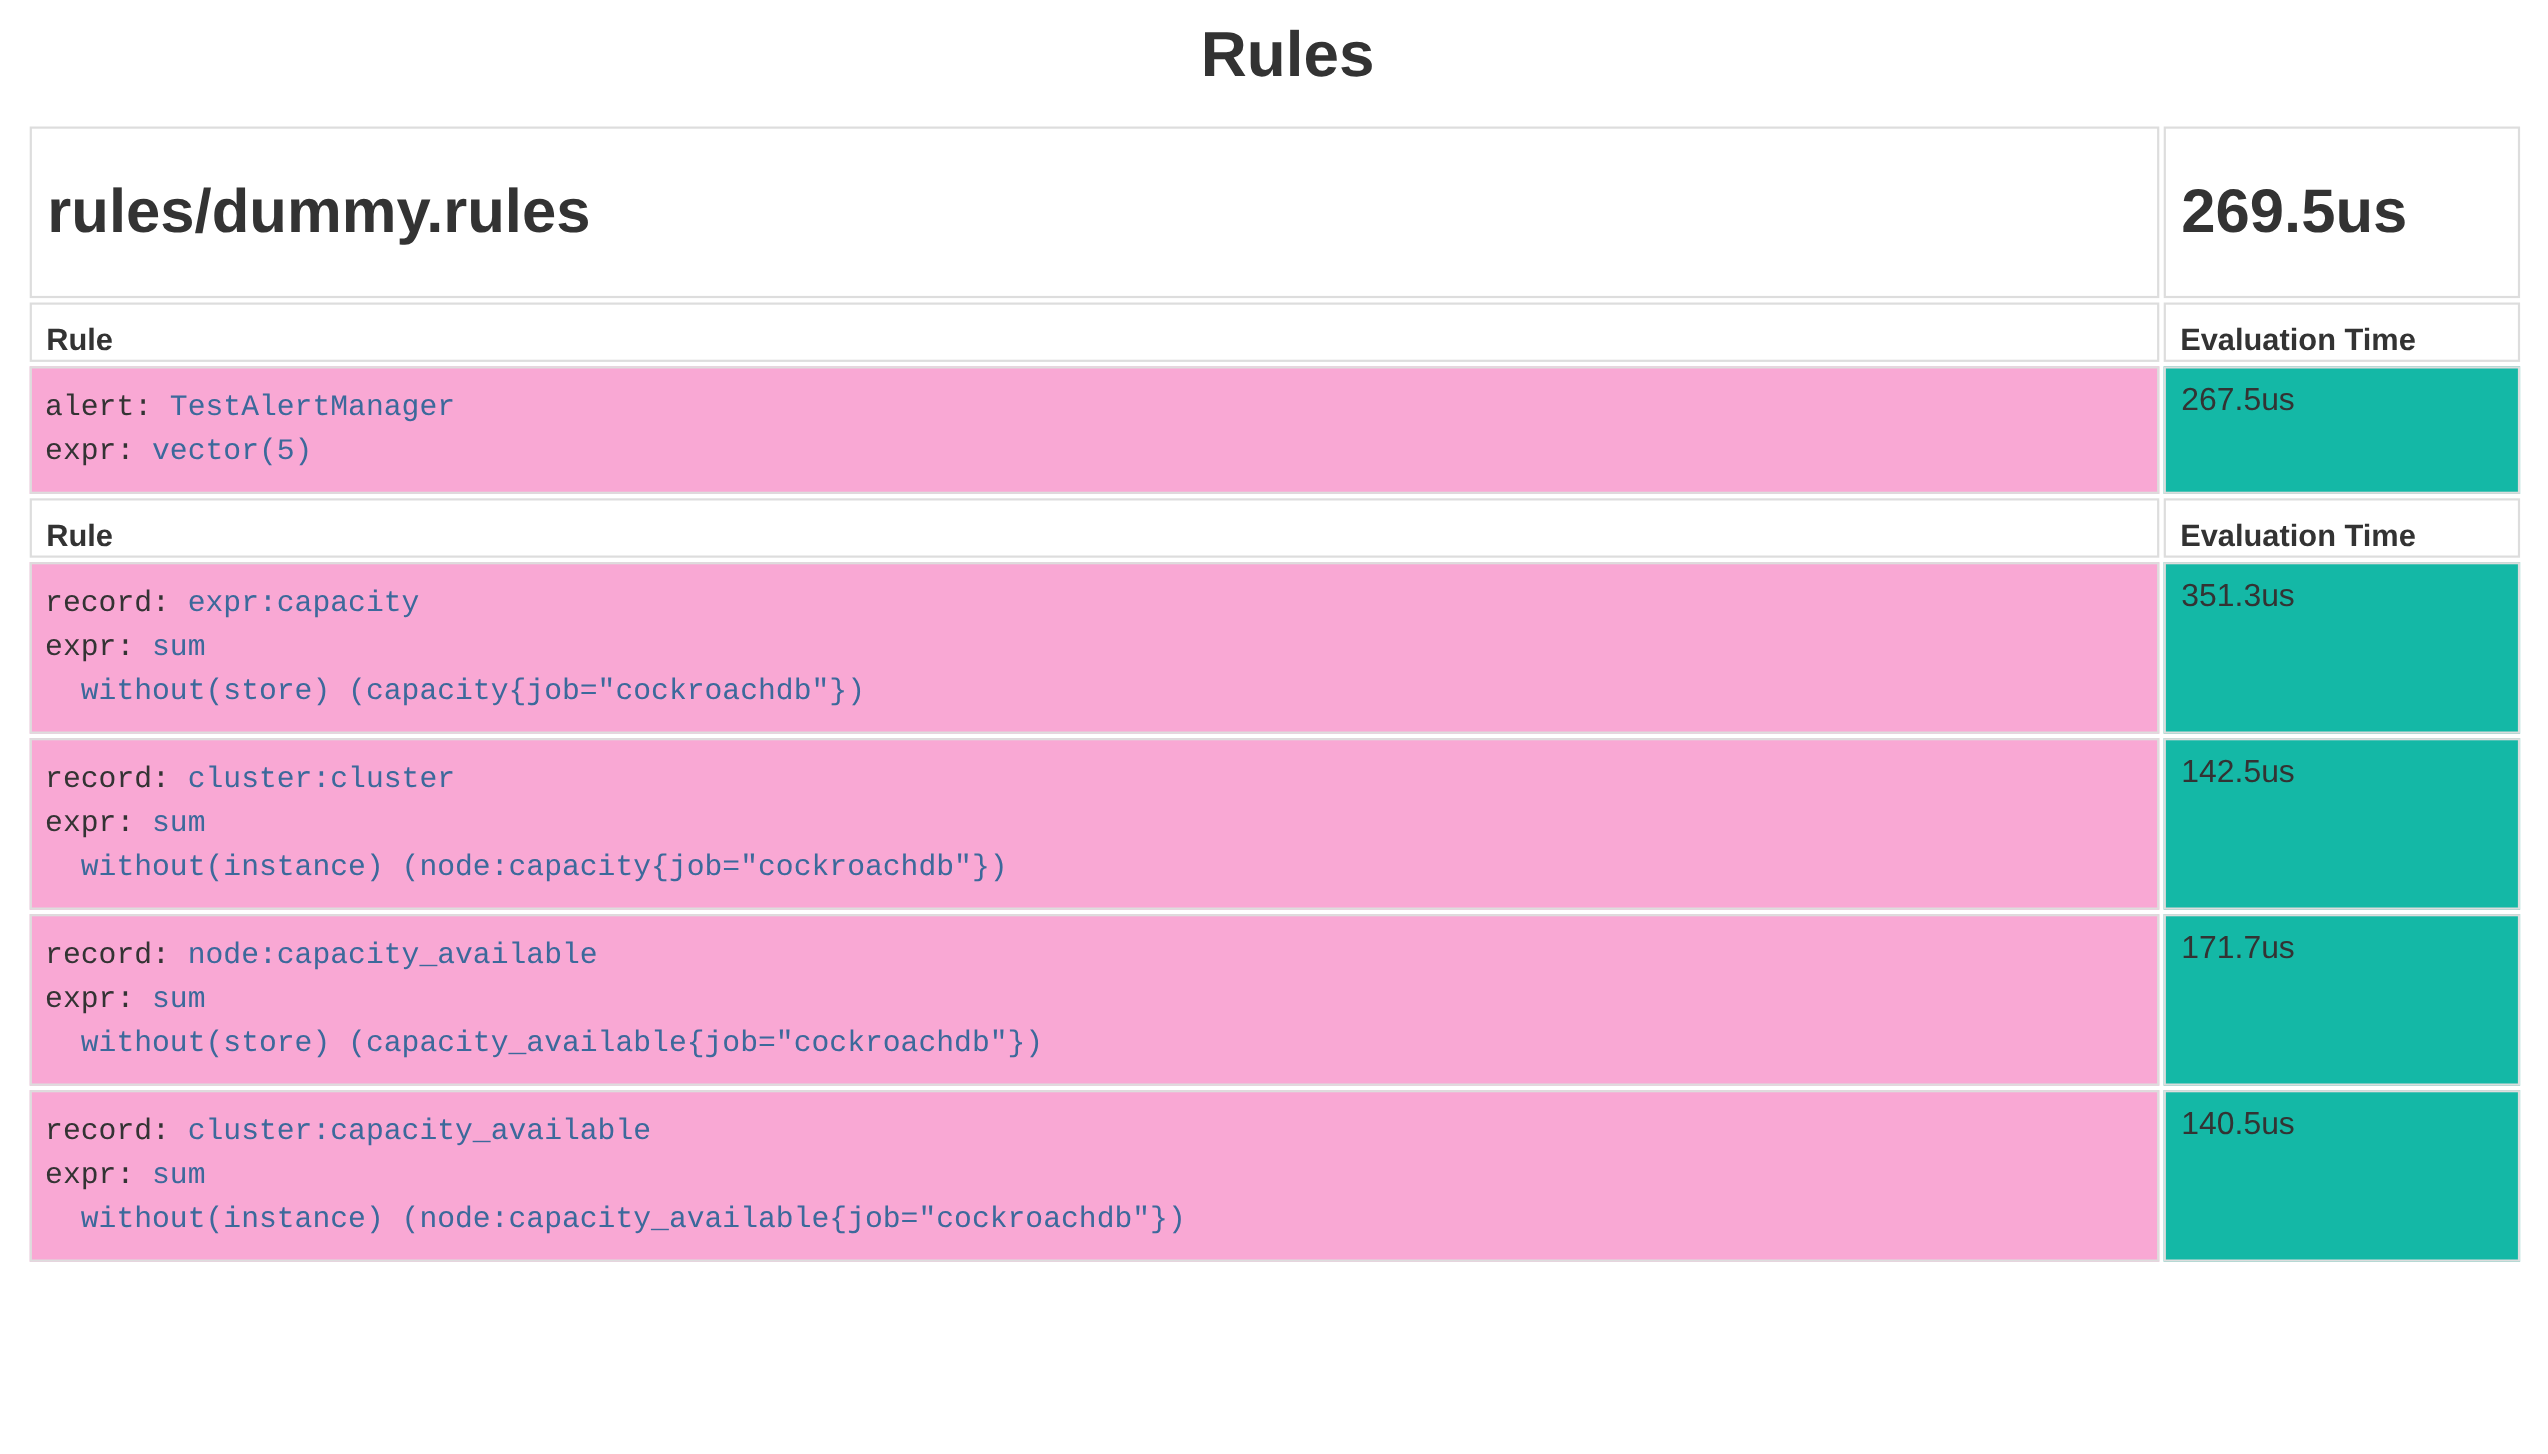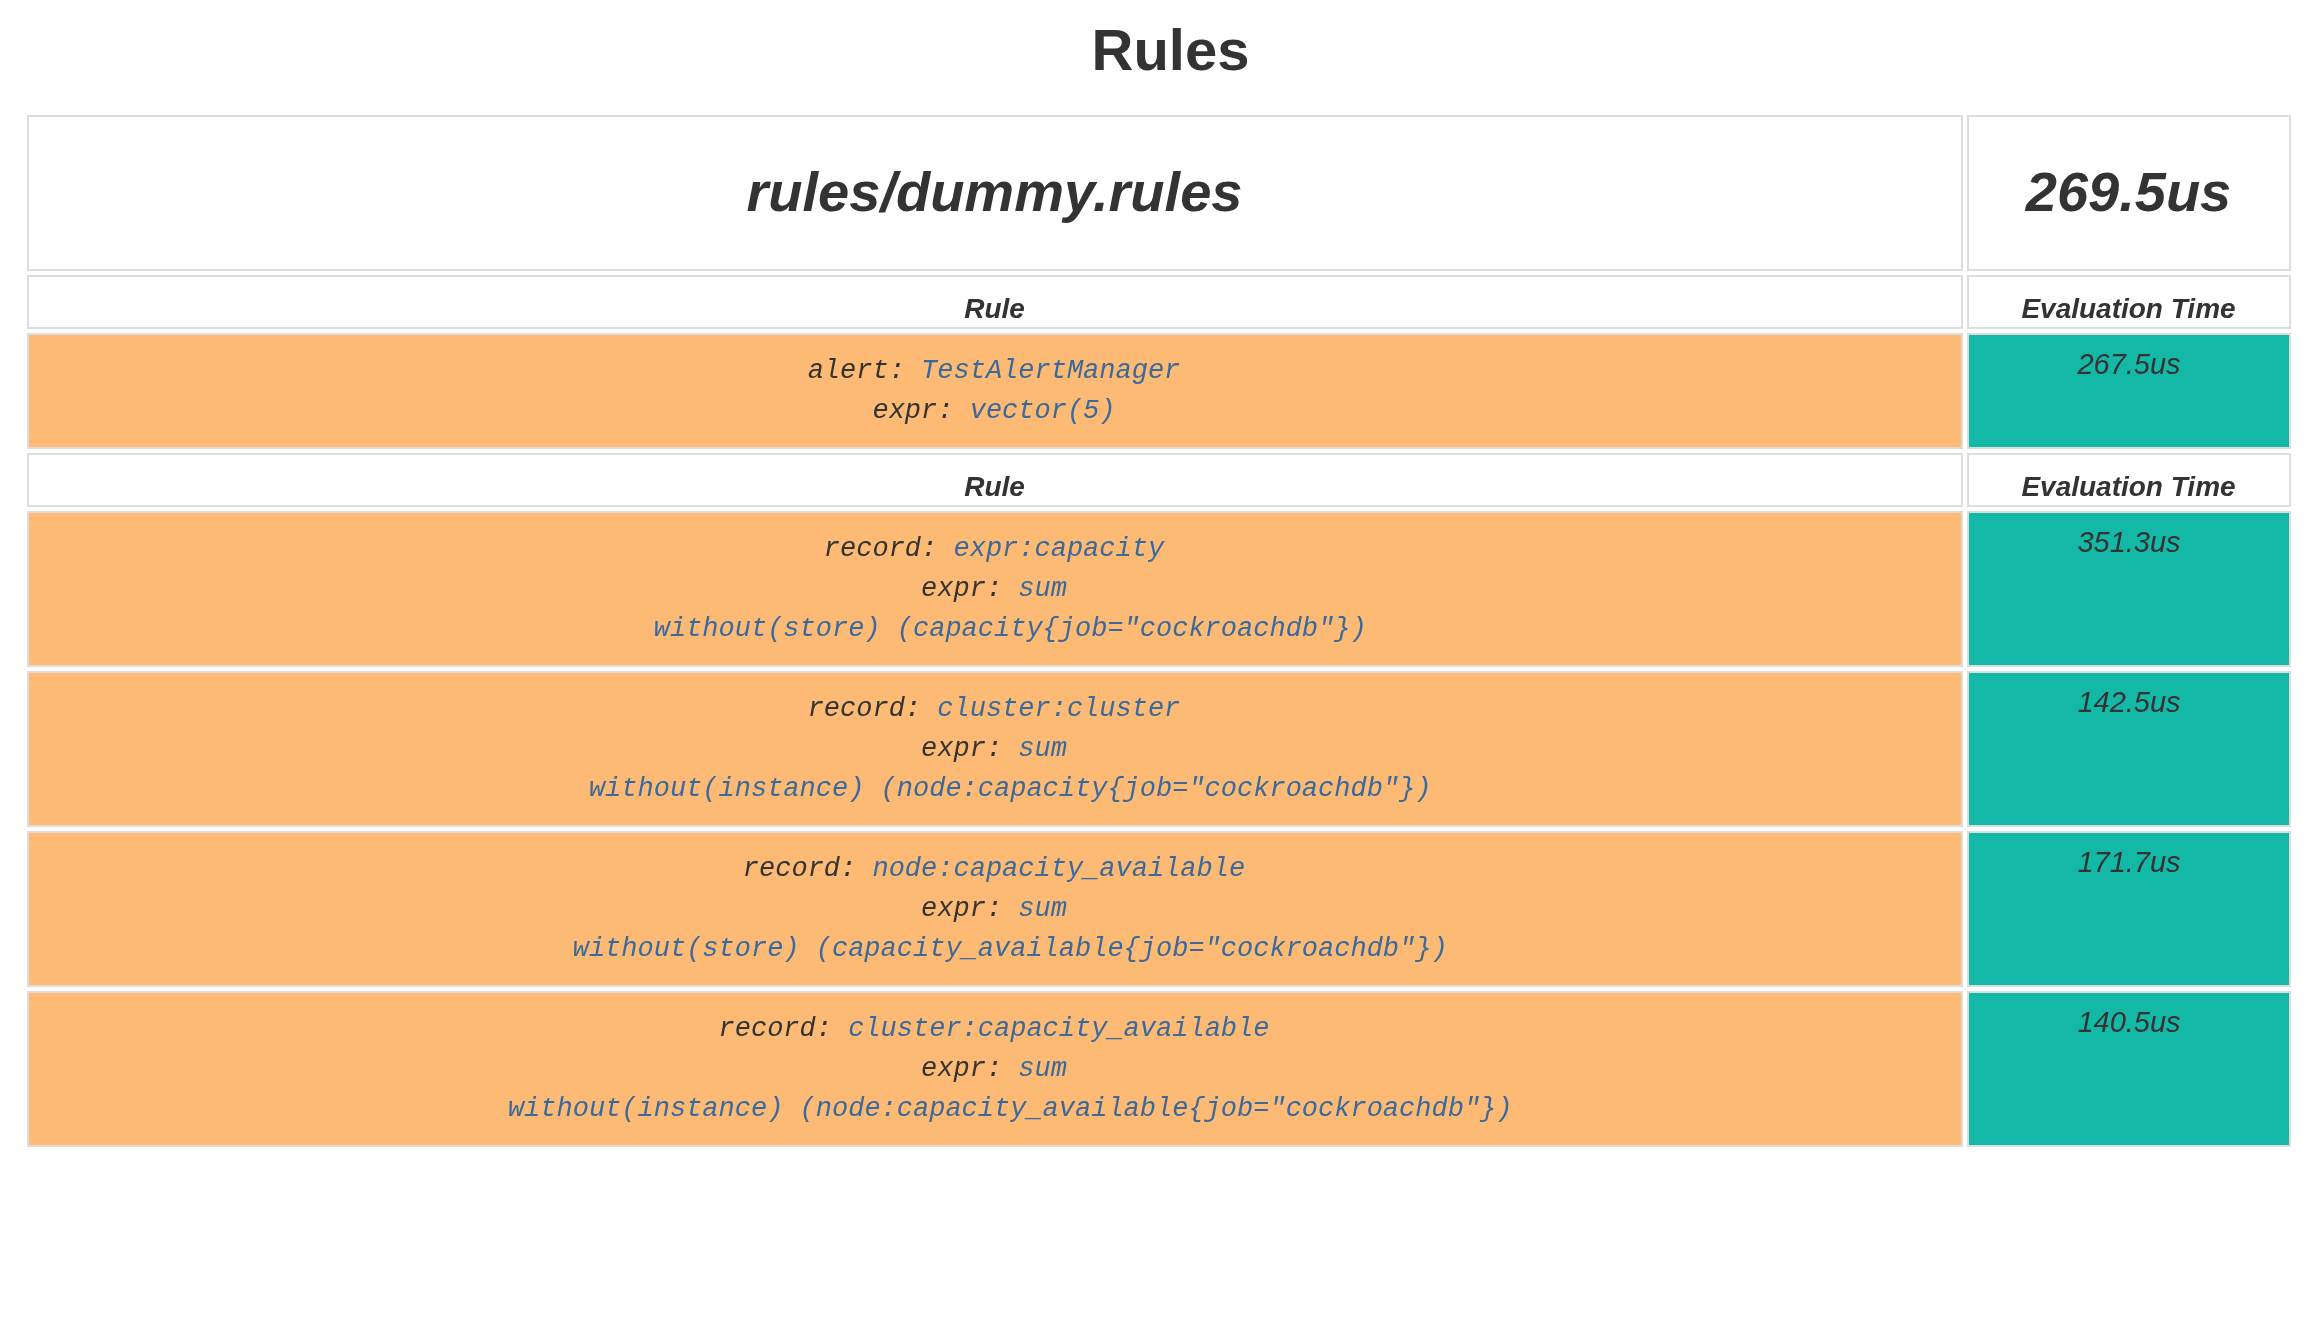--- a/index.html
+++ b/index.html
@@ -25,42 +25,41 @@
     width: 2272px;
     table-layout: fixed;
     border-collapse: separate;
     border-spacing: 4px;
   }
   col.rule-col { width: 1936px; }
   col.time-col { width: 324px; }
   td, th {
     border: 2px solid #dddddd;
     vertical-align: top;
-    text-align: center;
-    font-style: italic;
+    text-align: left;
   }
   td.group-name-cell h2, td.group-time-cell h2 {
     font-size: 56px;
     line-height: 1;
     font-weight: bold;
     color: #333333;
     margin: 0;
     padding: 46px 14px 48px 13px;
     white-space: nowrap;
     overflow: hidden;
   }
   th.col-header {
     font-size: 28px;
     line-height: 32px;
     font-weight: bold;
     color: #333333;
     padding: 16px 14px 2px 13px;
   }
   td.rule-cell {
-    background: #fdba74;
+    background: #f9a8d4;
     padding: 0;
   }
   pre.rule-code {
     margin: 0;
     padding: 16px 14px 16px 12px;
     font-family: "Liberation Mono", "DejaVu Sans Mono", monospace;
     font-size: 27px;
     line-height: 40px;
     color: #333333;
     white-space: pre;

